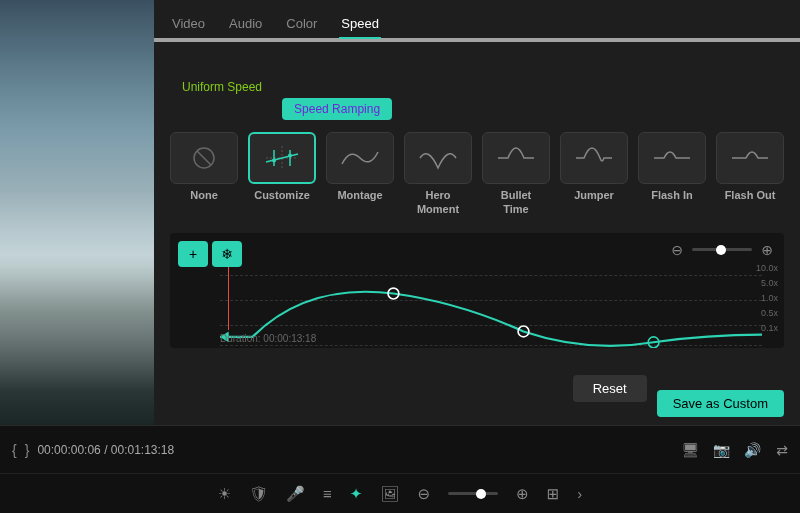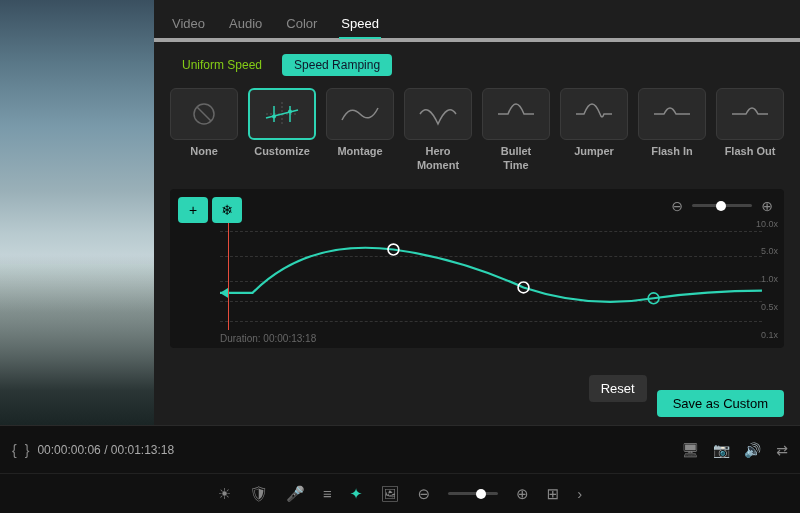--- a/index.html
+++ b/index.html
@@ -97,21 +97,22 @@
       font-size: 12px;
       padding: 4px 12px;
       border-radius: 4px;
       border: none;
       cursor: pointer;
       background: transparent;
       color: #84cc16;
     }
     .mode-btn.active {
       background: #2dd4b4;
-      color: #0f172a;
+      color: #6d28d9;
+      margin-top: 44px;
     }
 
     
     .preset-grid {
       display: flex;
       gap: 10px;
       font-weight: bold;
     }
     .preset-item {
       display: flex;
@@ -216,21 +217,21 @@
       position: absolute;
       top: -3.5px;
       left: 40%;
     }
 
     
     .speed-labels {
       position: absolute;
       right: 6px;
       top: 30px;
-      bottom: 8px;
+      bottom: 15px;
       display: flex;
       flex-direction: column;
       justify-content: space-between;
     }
     .speed-label {
       font-size: 9px;
       color: #666;
       text-align: right;
     }
 
@@ -278,21 +279,21 @@
       justify-content: flex-end;
       align-items: center;
       padding: 8px 16px;
       gap: 10px;
     }
     .reset-btn {
       background: #333;
       color: #fff;
       border: none;
       border-radius: 4px;
-      padding: 6px 12px;
+      padding: 6px 20px;
       font-size: 13px;
       cursor: pointer;
     }
     .save-custom-btn {
       background: #2dd4b4;
       color: #000;
       border: none;
       border-radius: 4px;
       padding: 6px 16px;
       font-size: 13px;

